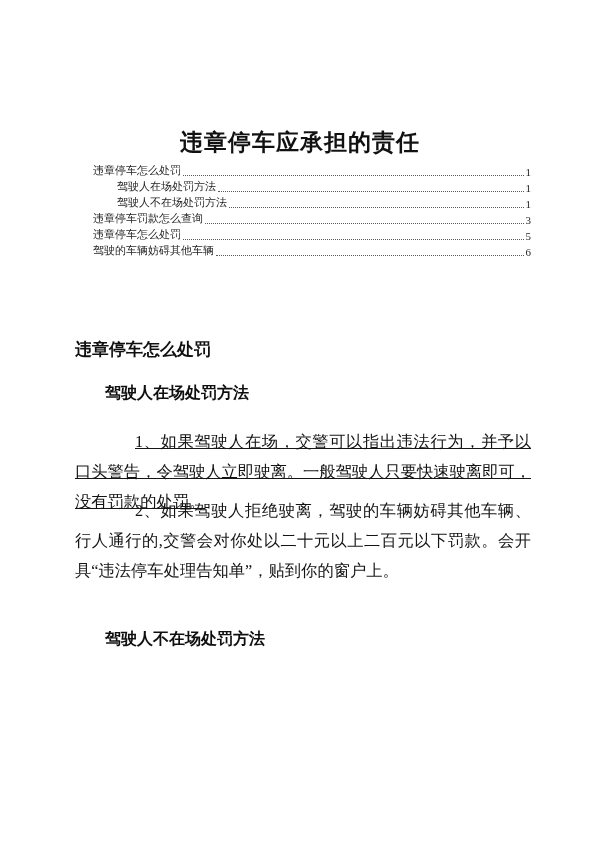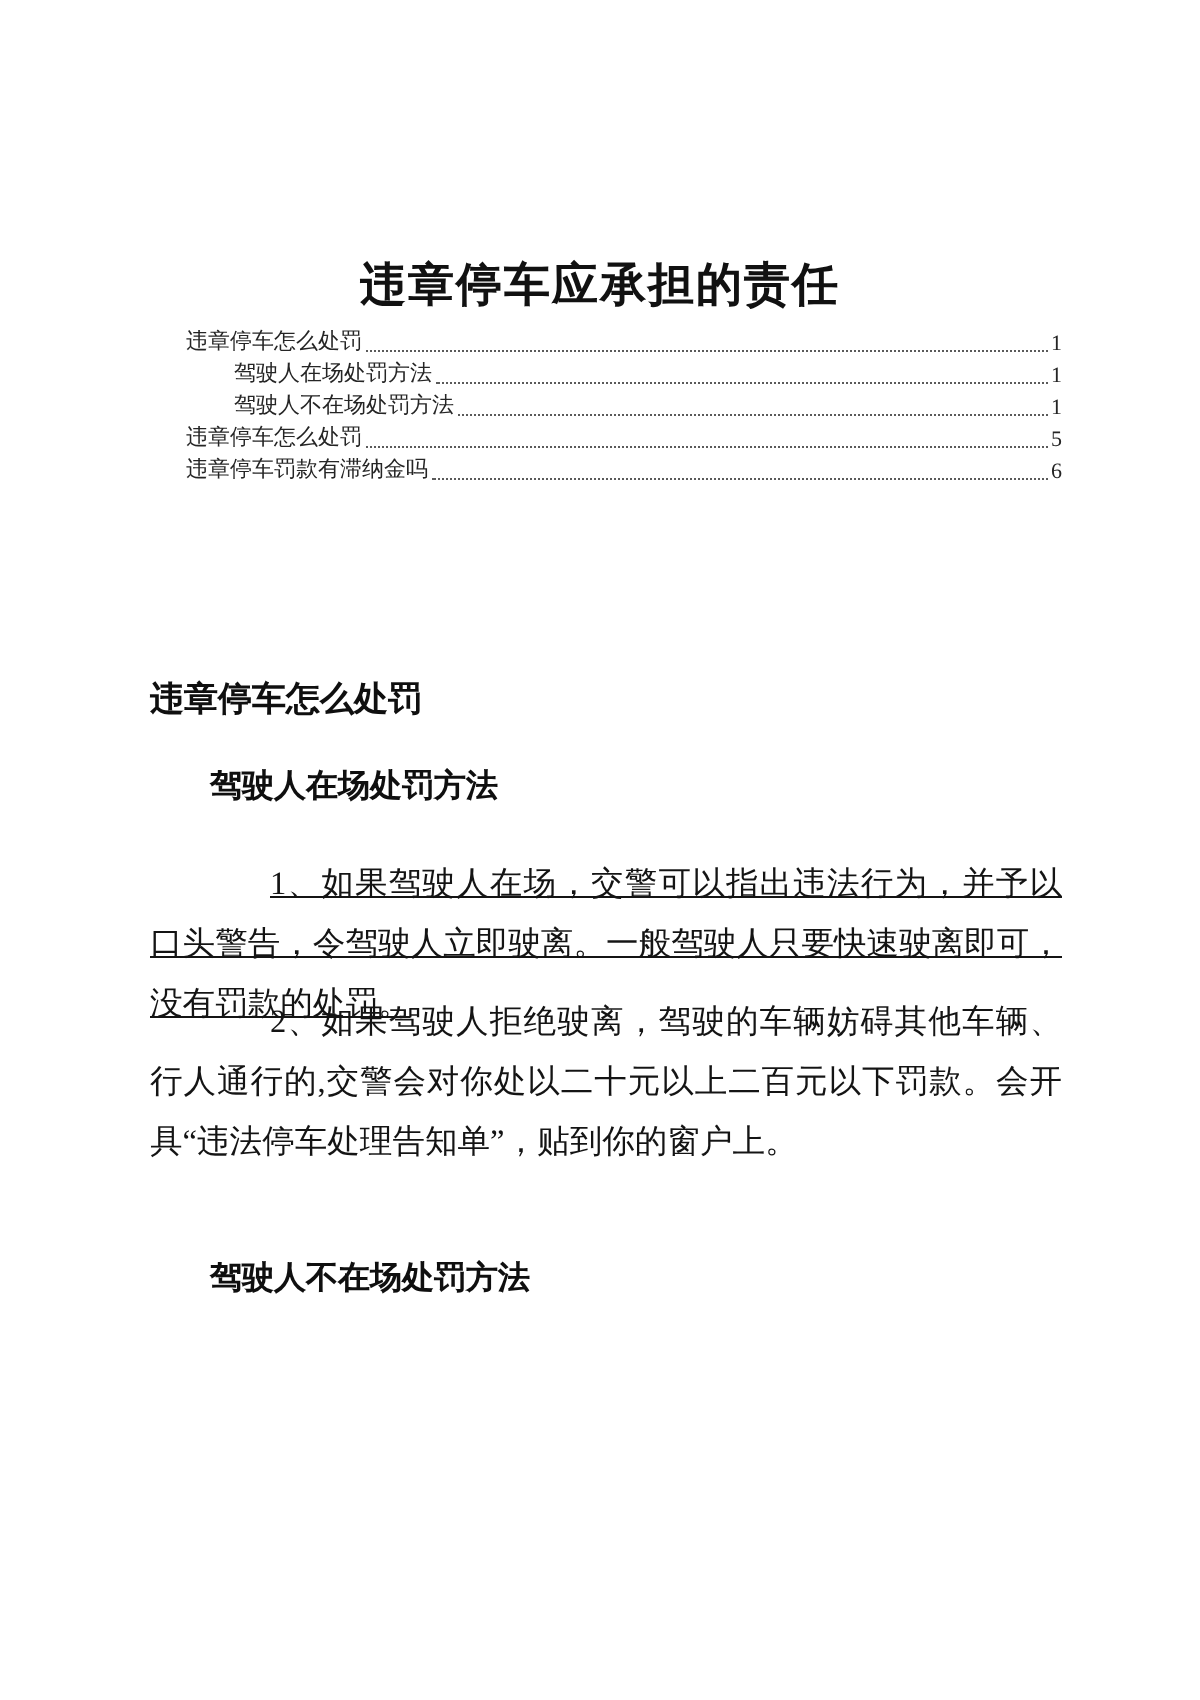--- a/index.html
+++ b/index.html
@@ -110,26 +110,31 @@
       <span class="toc-label">驾驶人在场处罚方法</span>
       <span class="toc-dots"></span>
       <span class="toc-page">1</span>
     </div>
     <div class="toc-row level-2">
       <span class="toc-label">驾驶人不在场处罚方法</span>
       <span class="toc-dots"></span>
       <span class="toc-page">1</span>
     </div>
     <div class="toc-row level-1">
+      <span class="toc-label">违章停车罚款怎么查询</span>
+      <span class="toc-dots"></span>
+      <span class="toc-page">3</span>
+    </div>
+    <div class="toc-row level-1">
       <span class="toc-label">违章停车怎么处罚</span>
       <span class="toc-dots"></span>
       <span class="toc-page">5</span>
     </div>
     <div class="toc-row level-1">
-      <span class="toc-label">违章停车罚款有滞纳金吗</span>
+      <span class="toc-label">驾驶的车辆妨碍其他车辆</span>
       <span class="toc-dots"></span>
       <span class="toc-page">6</span>
     </div>
   </div>
 
   <div class="heading-1">违章停车怎么处罚</div>
 
   <div class="heading-2 pos-a">驾驶人在场处罚方法</div>
 
   <div class="para pos-1">1、如果驾驶人在场，交警可以指出违法行为，并予以口头警告，令驾驶人立即驶离。一般驾驶人只要快速驶离即可，没有罚款的处罚。</div>

